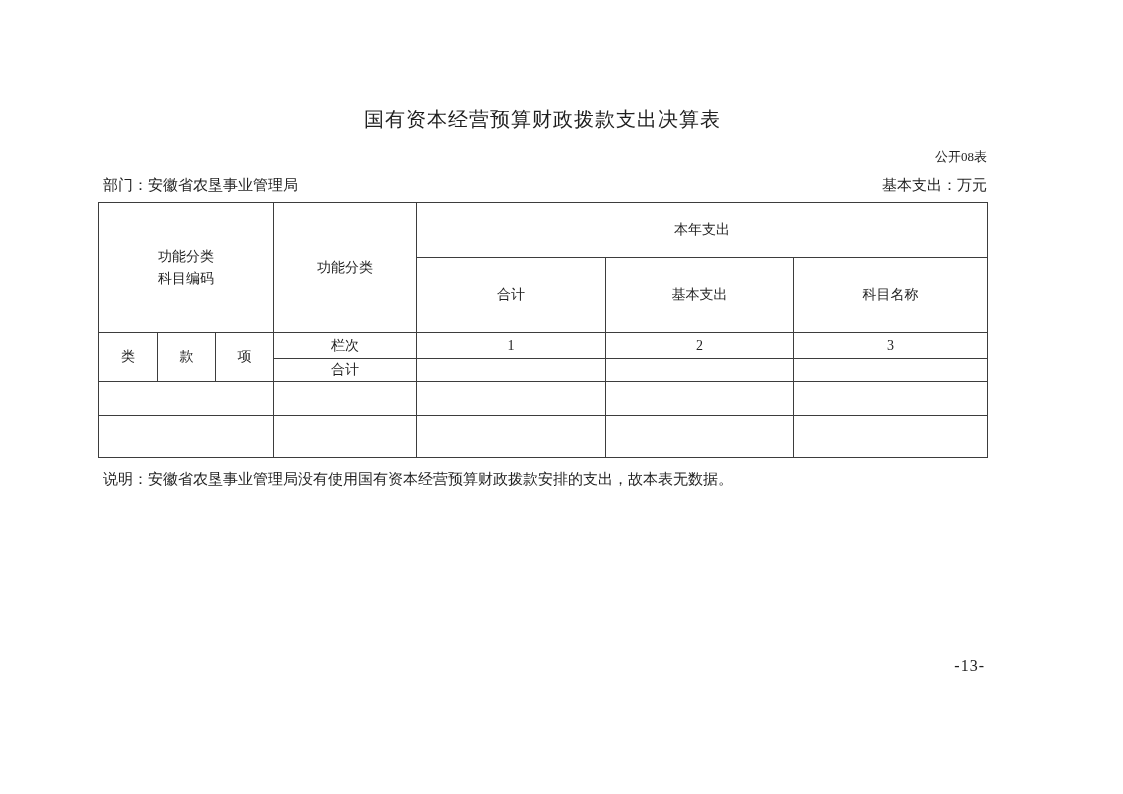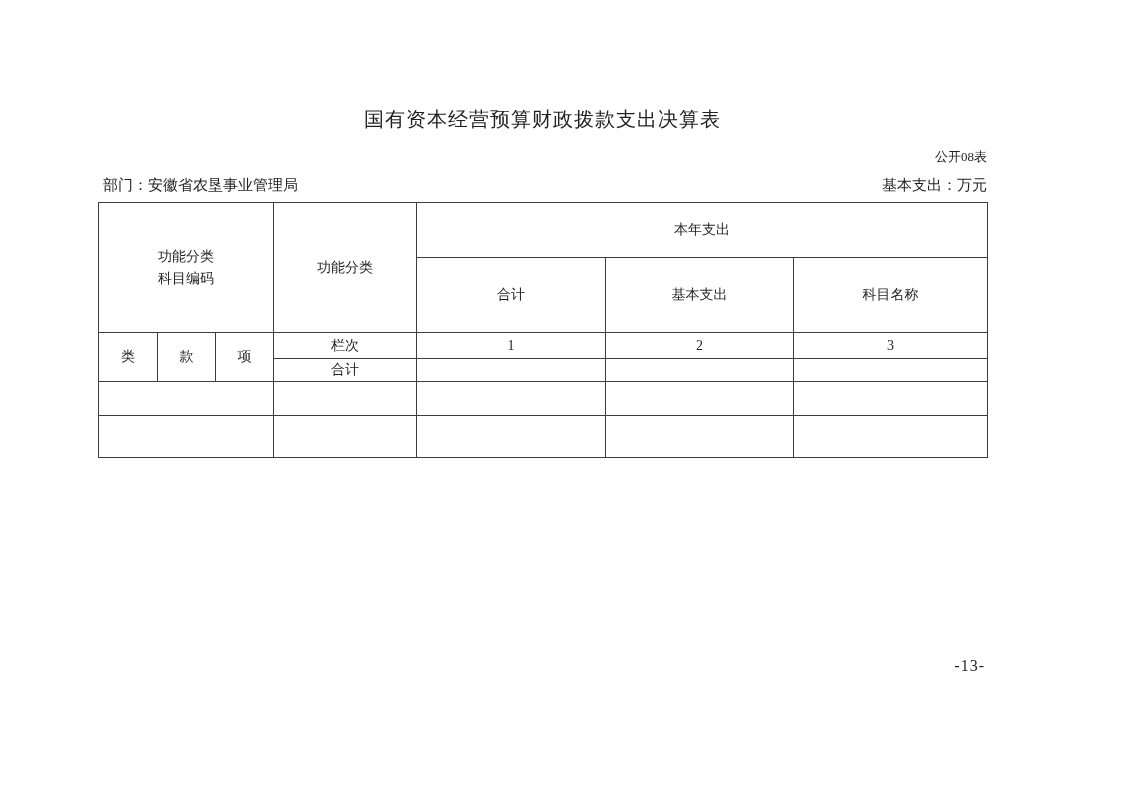--- a/index.html
+++ b/index.html
@@ -147,16 +147,17 @@
       <tr style="height:42px">
         <td colspan="3"></td>
         <td></td>
         <td></td>
         <td></td>
         <td></td>
       </tr>
     </tbody>
   </table>
 
+  <div class="note-line">说明：安徽省农垦事业管理局没有使用国有资本经营预算财政拨款安排的支出，故本表无数据。</div>
 
   <div class="page-number">-13-</div>
 
 </div>
 
 </body></html>

